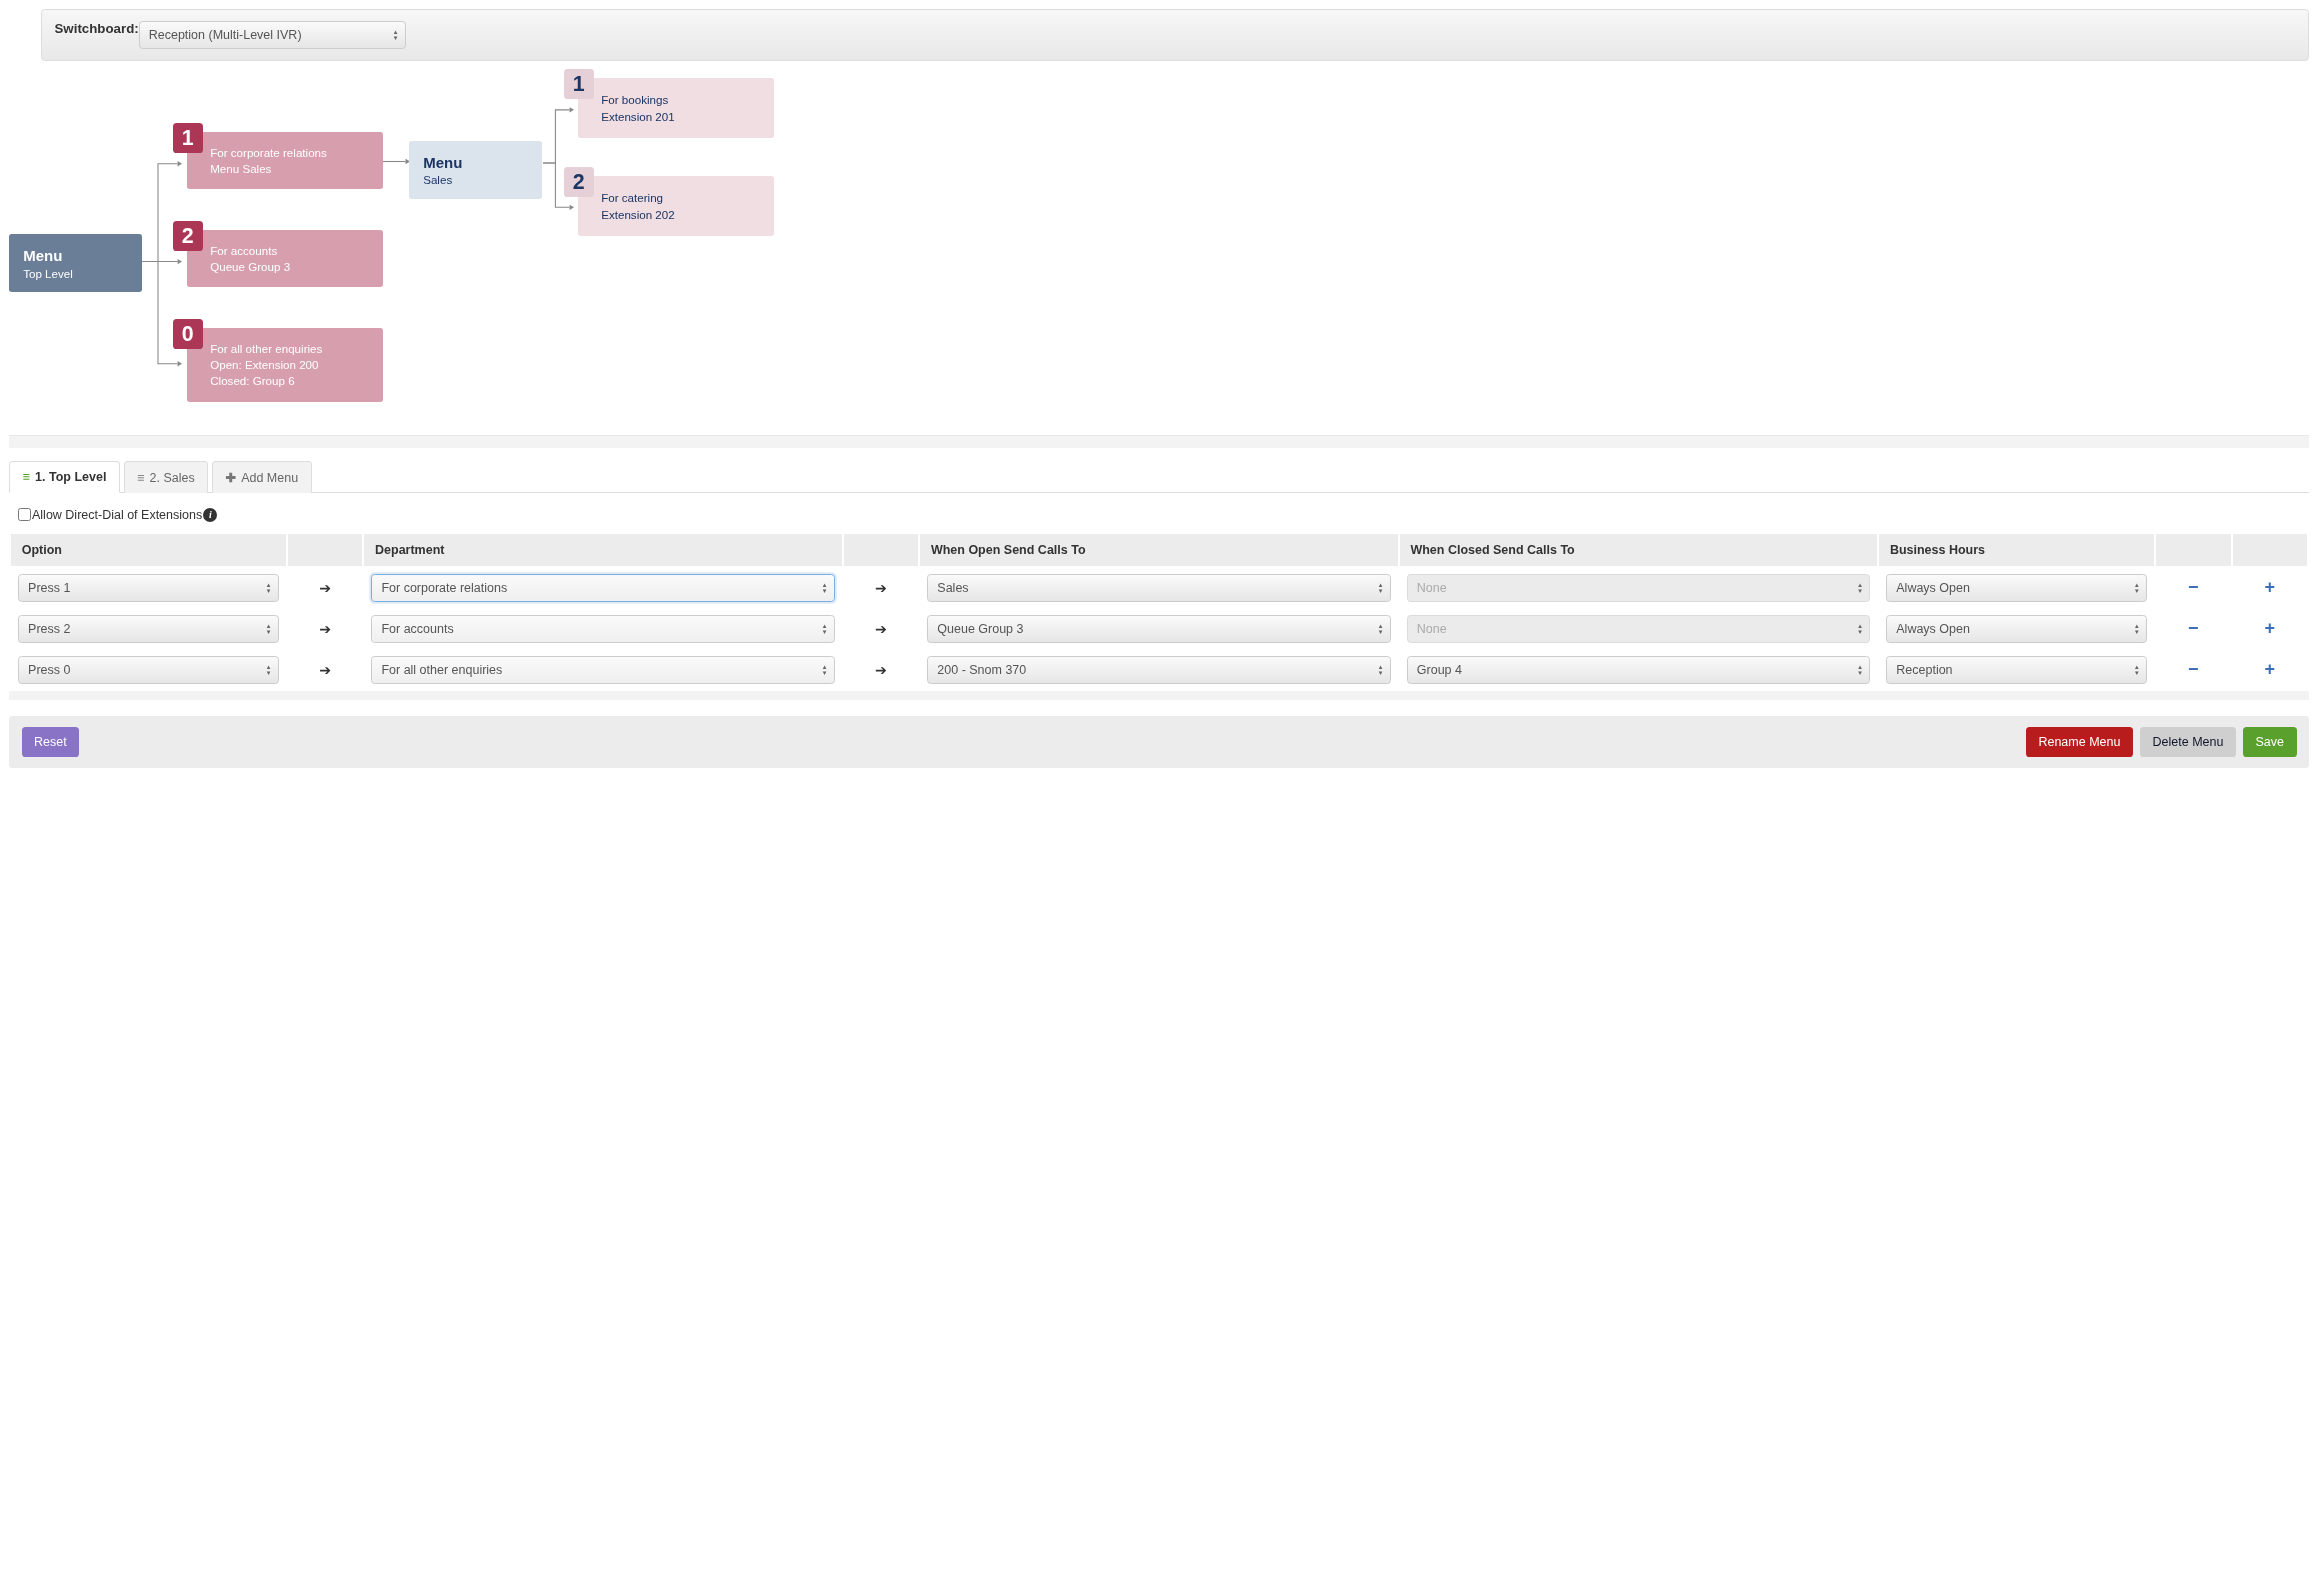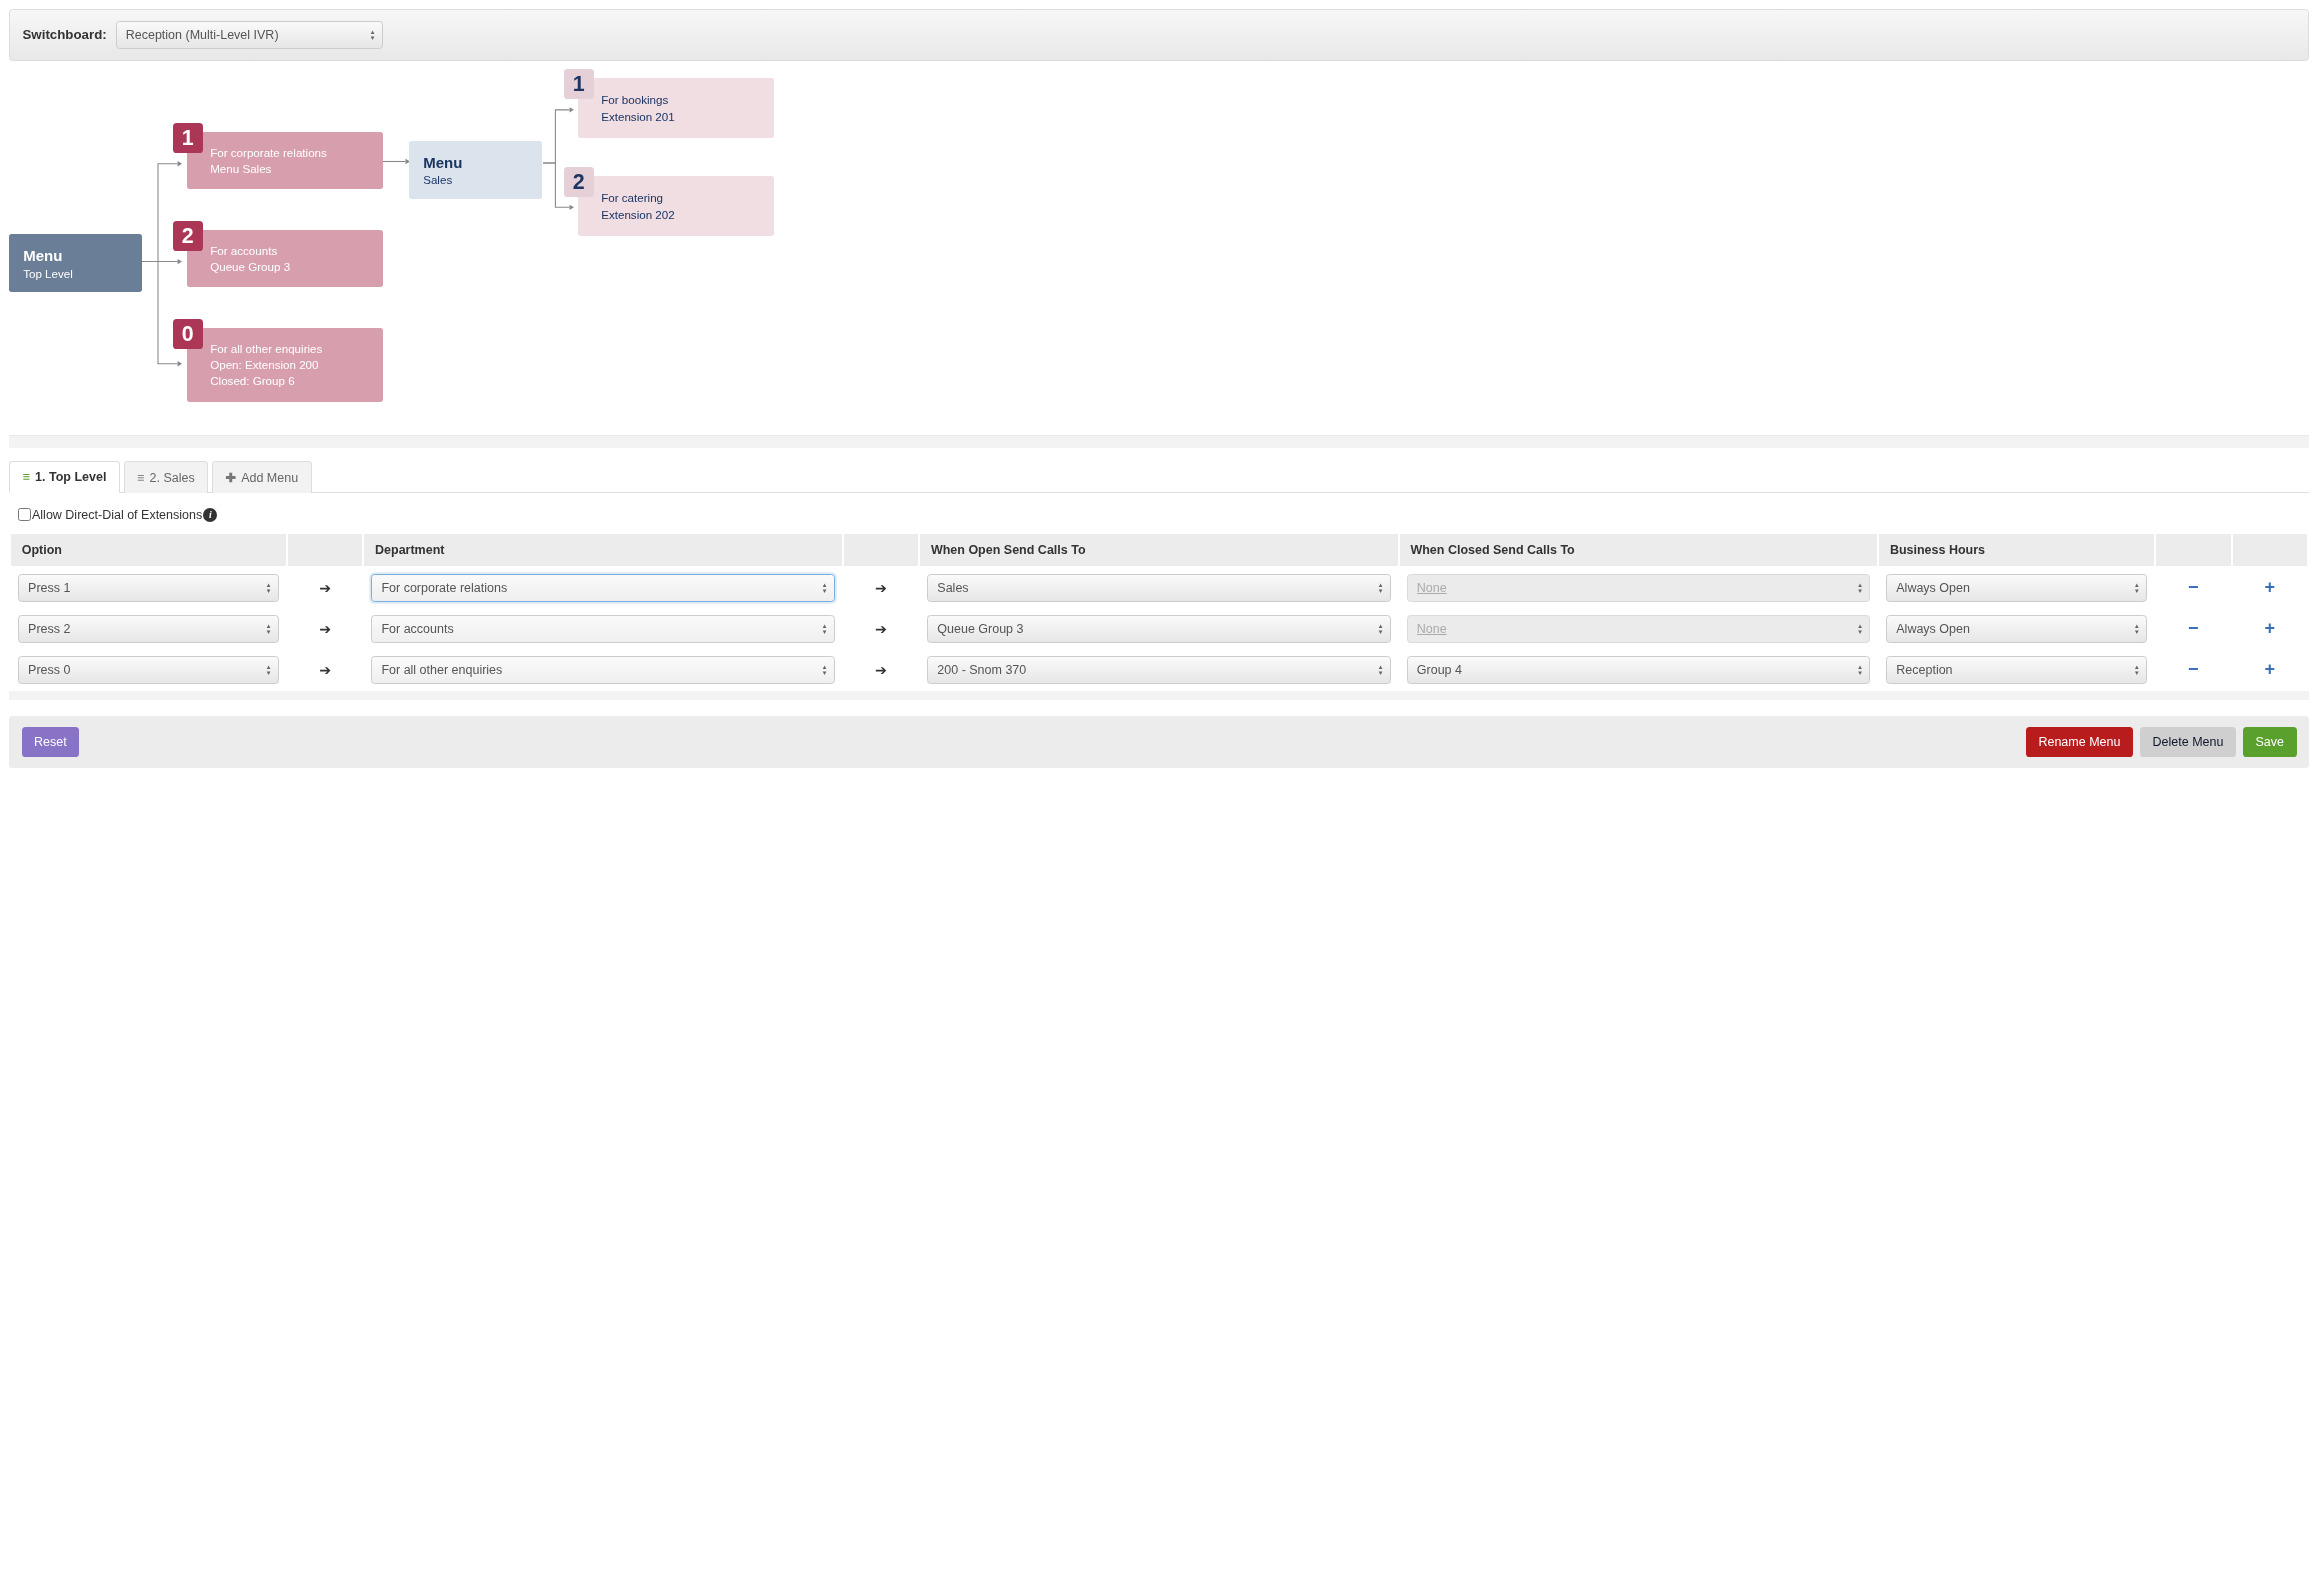--- a/index.html
+++ b/index.html
@@ -5,22 +5,21 @@
 * { box-sizing: border-box; margin: 0; padding: 0; }
 body { font-family: -apple-system, BlinkMacSystemFont, "Segoe UI", Helvetica, Arial, sans-serif; font-size: 12.5px; color: #333; background: #fff; padding: 9px; }
 
 
 .switchboard-bar {
   background: linear-gradient(to bottom, #f7f7f7, #e8e8e8);
   border: 0.9px solid #ddd;
   border-radius: 3.6px;
   padding: 10.7px 12.5px;
   display: flex;
-  align-items: center;
-  gap: 9px;
+  margin-left: 32px;
 }
 .switchboard-bar label { font-weight: bold; font-size: 13.3px; }
 .select-wrap {
   position: relative;
   display: inline-block;
 }
 .select-wrap select, .select-box {
   appearance: none;
   -webkit-appearance: none;
   background: linear-gradient(to bottom, #fafafa, #e6e6e6);
@@ -205,21 +204,20 @@
   border: 0.9px solid #ccc;
   border-radius: 3.6px;
   padding: 6.2px 25px 6.2px 9px;
   font-size: 12.5px;
   color: #555;
 }
 .dept-input.focused { border: 0.9px solid #7aaee0; box-shadow: 0 0 0 1.8px rgba(120,170,220,0.25); }
 .disabled-select select {
   background: #e3e3e3;
   color: #888;
-  text-decoration: underline;
 }
 .icon-btn {
   color: #3a6fb7;
   font-size: 18px;
   font-weight: bold;
   cursor: pointer;
   width: 21.4px;
   text-align:center;
   display:inline-block;
   user-select:none;

